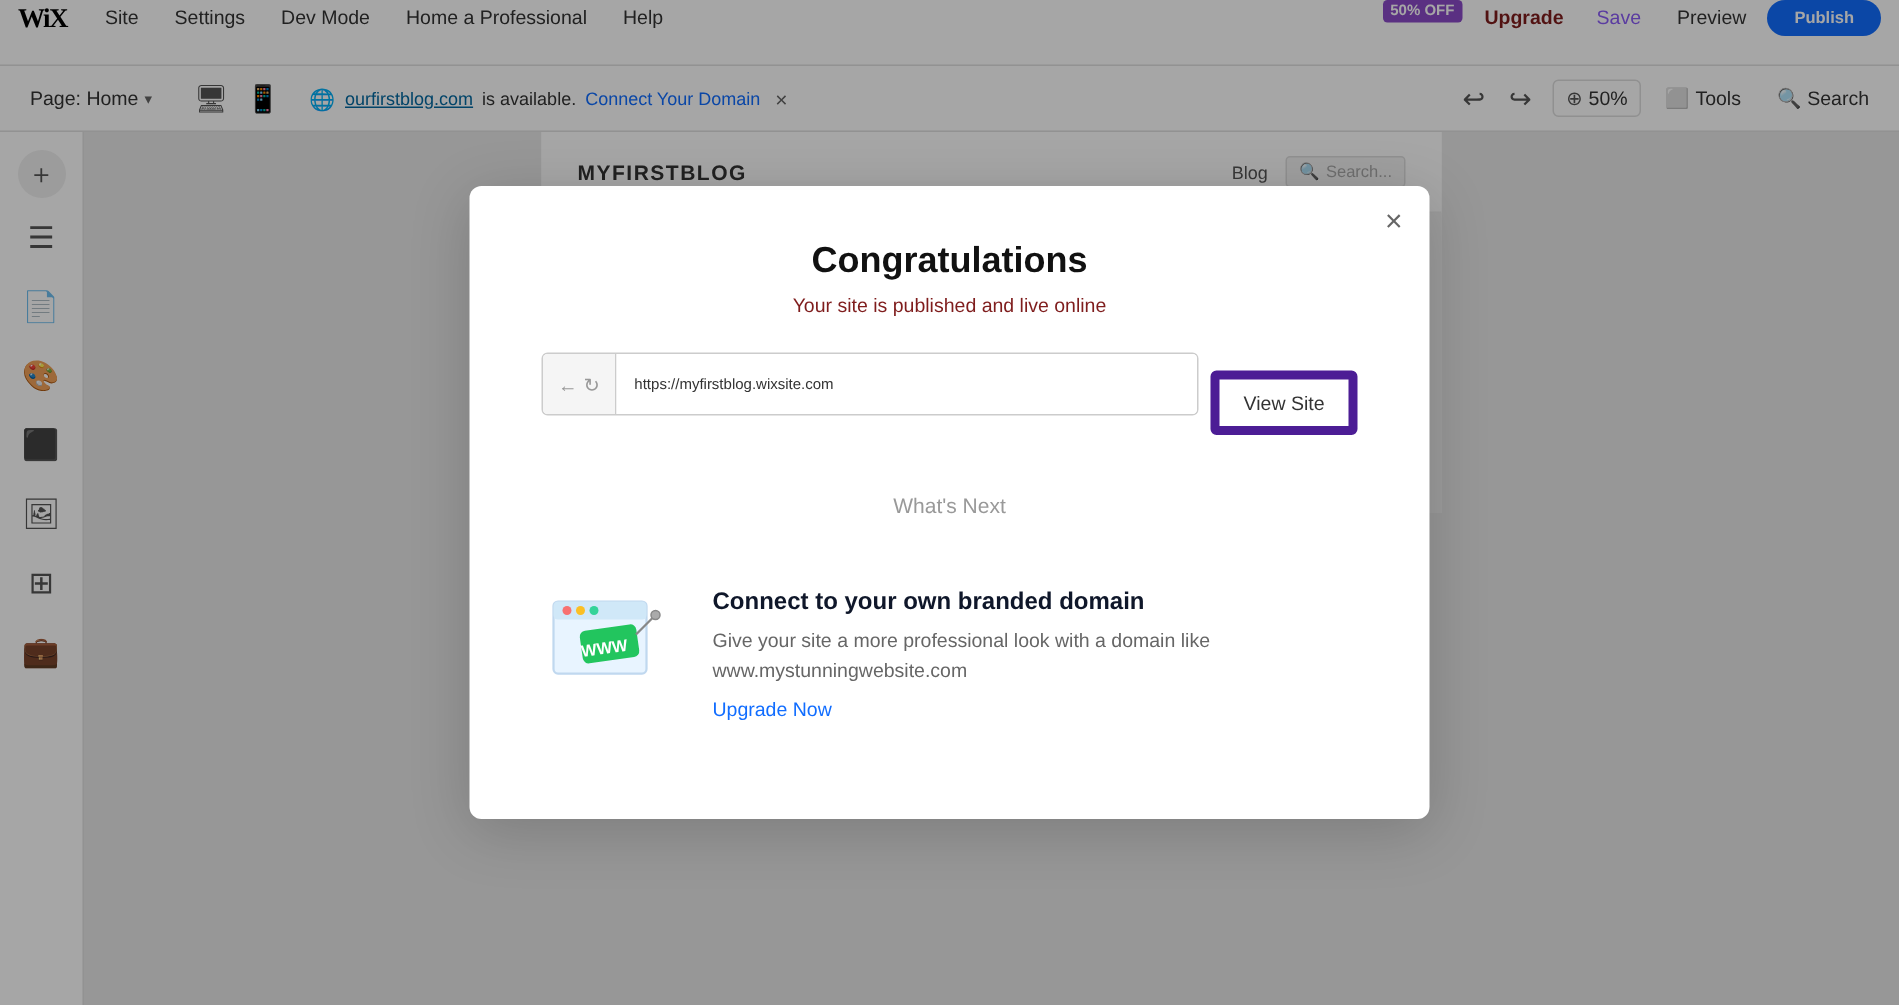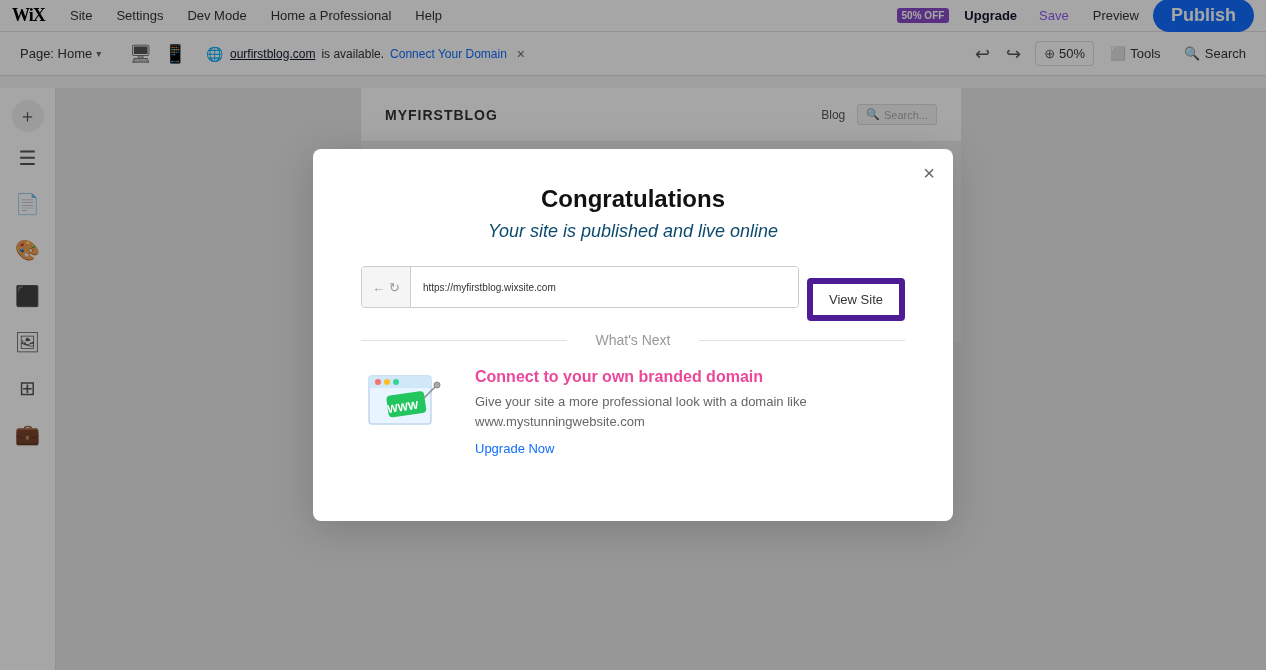--- a/index.html
+++ b/index.html
@@ -1,48 +1,48 @@
 <!DOCTYPE html>
 <html><head>
   <meta charset="utf-8">
   <style>
     * { box-sizing: border-box; margin: 0; padding: 0; }
     body { font-family: 'Helvetica Neue', Arial, sans-serif; background: #f5f5f5; overflow: hidden; width: 1266px; height: 670px; position: relative; }
 
     
     .top-nav {
-      display: flex; align-items: center; height: 32px;
+      display: flex; align-items: flex-start; height: 44px;
       background: #fff; border-bottom: 1px solid #e0e0e0;
       padding: 0 12px; gap: 4px; position: relative; z-index: 10;
     }
     .wix-logo { font-weight: 900; font-size: 22px; color: #000; margin-right: 8px; letter-spacing: -1px; }
     .nav-item { font-size: 13px; color: #333; padding: 4px 10px; cursor: pointer; }
     .nav-spacer { flex: 1; }
     .upgrade-badge { background: #8b4bc8; color: #fff; font-size: 10px; font-weight: 700; padding: 2px 5px; border-radius: 3px; margin-right: 3px; }
-    .upgrade-btn { font-size: 13px; color: #0f172a; font-weight: 600; padding: 4px 8px; cursor: pointer; }
+    .upgrade-btn { font-size: 13px; color: #7f1d1d; font-weight: 600; padding: 4px 8px; cursor: pointer; }
     .save-btn { font-size: 13px; color: #8b5cf6; padding: 4px 10px; cursor: pointer; }
     .preview-btn { font-size: 13px; color: #333; padding: 4px 10px; cursor: pointer; }
     .publish-btn {
-      background: #116dff; color: #fff; font-size: 18px; font-weight: 600;
+      background: #116dff; color: #fff; font-size: 11px; font-weight: 600;
       padding: 6px 18px; border-radius: 20px; border: none; cursor: pointer;
     }
 
     
     .second-nav {
       display: flex; align-items: center; height: 44px;
       background: #fff; border-bottom: 1px solid #e0e0e0;
       padding: 0 12px; gap: 8px; position: relative; z-index: 10;
     }
     .page-selector { display: flex; align-items: center; gap: 4px; font-size: 13px; color: #333; cursor: pointer; padding: 4px 8px; }
     .chevron-down { font-size: 10px; color: #666; }
     .device-icons { display: flex; gap: 4px; margin: 0 8px; }
     .device-icon { font-size: 18px; color: #555; cursor: pointer; padding: 4px; }
     .domain-bar { display: flex; align-items: center; gap: 6px; font-size: 12px; color: #333; }
     .globe-icon { color: #5a5a8f; font-size: 14px; }
-    .domain-link { color: #0f172a; text-decoration: underline; cursor: pointer; }
+    .domain-link { color: #0369a1; text-decoration: underline; cursor: pointer; }
     .connect-domain { color: #116dff; cursor: pointer; font-size: 12px; }
     .close-domain { color: #666; cursor: pointer; font-size: 14px; margin-left: 4px; }
     .nav-right { margin-left: auto; display: flex; align-items: center; gap: 8px; }
     .undo-redo { display: flex; gap: 4px; }
     .undo-btn, .redo-btn { font-size: 18px; color: #555; cursor: pointer; padding: 3px 6px; }
     .zoom-control { font-size: 13px; color: #333; display: flex; align-items: center; gap: 4px; cursor: pointer; padding: 4px 8px; border: 1px solid #ddd; border-radius: 4px; }
     .plus-icon { font-size: 13px; color: #555; }
     .tools-btn { display: flex; align-items: center; gap: 4px; font-size: 13px; color: #333; cursor: pointer; padding: 4px 8px; }
     .search-btn { display: flex; align-items: center; gap: 4px; font-size: 13px; color: #333; cursor: pointer; padding: 4px 8px; }
 
@@ -87,52 +87,52 @@
       padding: 36px 48px 32px; position: relative; box-shadow: 0 8px 40px rgba(0,0,0,0.18);
     }
     .modal-close {
       position: absolute; top: 14px; right: 18px;
       font-size: 20px; color: #666; cursor: pointer; line-height: 1;
     }
     .modal-title {
       font-size: 24px; font-weight: 700; color: #111; text-align: center; margin-bottom: 8px;
     }
     .modal-subtitle {
-      font-size: 18px; color: #0c4a6e; text-align: center; margin-bottom: 24px; font-style: italic;
+      font-size: 13px; color: #7f1d1d; text-align: center; margin-bottom: 24px;
     }
     .url-bar {
       display: flex; align-items: center; border: 1px solid #ccc; border-radius: 4px;
       overflow: hidden; margin-bottom: 24px;
     }
     .url-nav {
       display: flex; align-items: center; gap: 4px; background: #f5f5f5; padding: 0 10px; height: 40px; border-right: 1px solid #ccc;
     }
     .url-nav-arrow { font-size: 13px; color: #999; }
     .url-input {
       flex: 1; padding: 0 12px; height: 40px; border: none; outline: none;
       font-size: 10px; color: #333; background: #fff;
     }
     .view-site-btn {
       background: #fff; border: 6px solid #4c1d95; border-radius: 4px; padding: 8px 16px;
       font-size: 13px; color: #333; cursor: pointer; margin-left: 8px; white-space: nowrap;
     }
     .url-view-wrap { display: flex; align-items: center; }
     .whats-next {
-      display: flex; align-items: center; gap: 28px; margin-bottom: 20px;
+      display: flex; align-items: center; gap: 28px; margin-bottom: 20px; flex-direction: column;
     }
     .whats-next-line { flex: 1; height: 1px; background: #e0e0e0; }
     .whats-next-text { font-size: 14px; color: #999; white-space: nowrap; }
     .connect-section {
       display: flex; align-items: flex-start; gap: 24px; margin-bottom: 32px;
     }
     .connect-illustration {
       width: 90px; flex-shrink: 0; display: flex; align-items: center; justify-content: center;
     }
     .connect-text { flex: 1; }
-    .connect-title { font-size: 16px; font-weight: 700; color: #ec4899; margin-bottom: 6px; }
+    .connect-title { font-size: 16px; font-weight: 700; color: #0f172a; margin-bottom: 6px; }
     .connect-desc { font-size: 13px; color: #666; line-height: 1.5; margin-bottom: 8px; }
     .connect-link { font-size: 13px; color: #116dff; cursor: pointer; font-weight: 500; }
     .modal-footer {
       display: flex; align-items: center; justify-content: space-between;
       padding-top: 16px; border-top: 1px solid #eee;
     }
     .checkbox-label { display: flex; align-items: center; gap: 8px; font-size: 13px; color: #444; cursor: pointer; }
     .checkbox { width: 16px; height: 16px; border: 1.5px solid #aaa; border-radius: 3px; background: #fff; flex-shrink: 0; }
     .done-btn {
       background: #116dff; color: #fff; border: none; border-radius: 20px;

